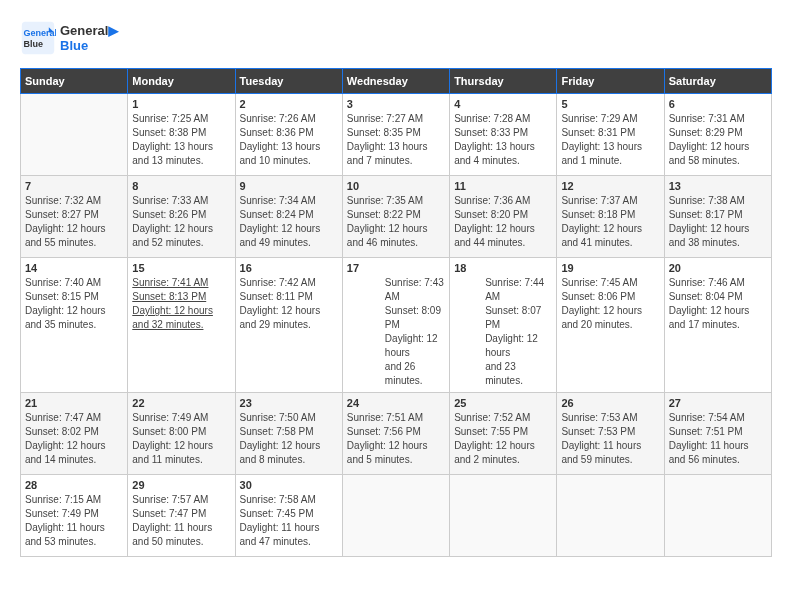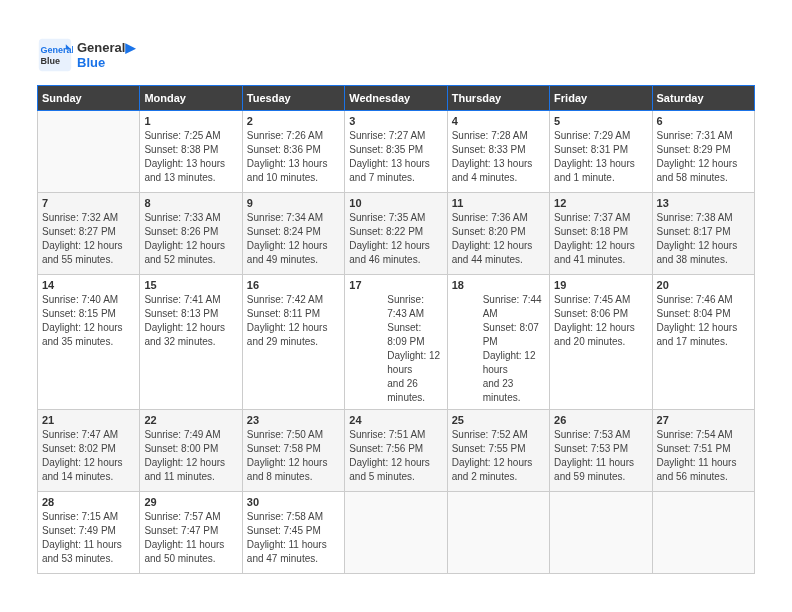--- a/index.html
+++ b/index.html
@@ -6,21 +6,21 @@
     body {
       width: 792px;
       height: 612px;
       font-family: Arial, sans-serif;
       background: #fff;
       overflow: hidden;
     }
     .page {
       width: 792px;
       height: 588px;
-      padding: 37px;
+      padding: 20px;
       background: #fff;
     }
     .header {
       display: flex;
       justify-content: space-between;
       align-items: flex-start;
       margin-bottom: 12px;
     }
     .logo {
       display: flex;
@@ -219,21 +219,21 @@
         <tr>
           <td>
             <div class="day-number">14</div>
             <div class="day-info" style="white-space: pre-line;">Sunrise: 7:40 AM
 Sunset: 8:15 PM
 Daylight: 12 hours
 and 35 minutes.</div>
           </td>
           <td>
             <div class="day-number">15</div>
-            <div class="day-info" style="white-space: pre-line;">Sunrise: 7:41 AM
+            <div class="day-info" style="white-space: pre-line; text-decoration: underline;">Sunrise: 7:41 AM
 Sunset: 8:13 PM
 Daylight: 12 hours
 and 32 minutes.</div>
           </td>
           <td>
             <div class="day-number">16</div>
             <div class="day-info" style="white-space: pre-line;">Sunrise: 7:42 AM
 Sunset: 8:11 PM
 Daylight: 12 hours
 and 29 minutes.</div>

